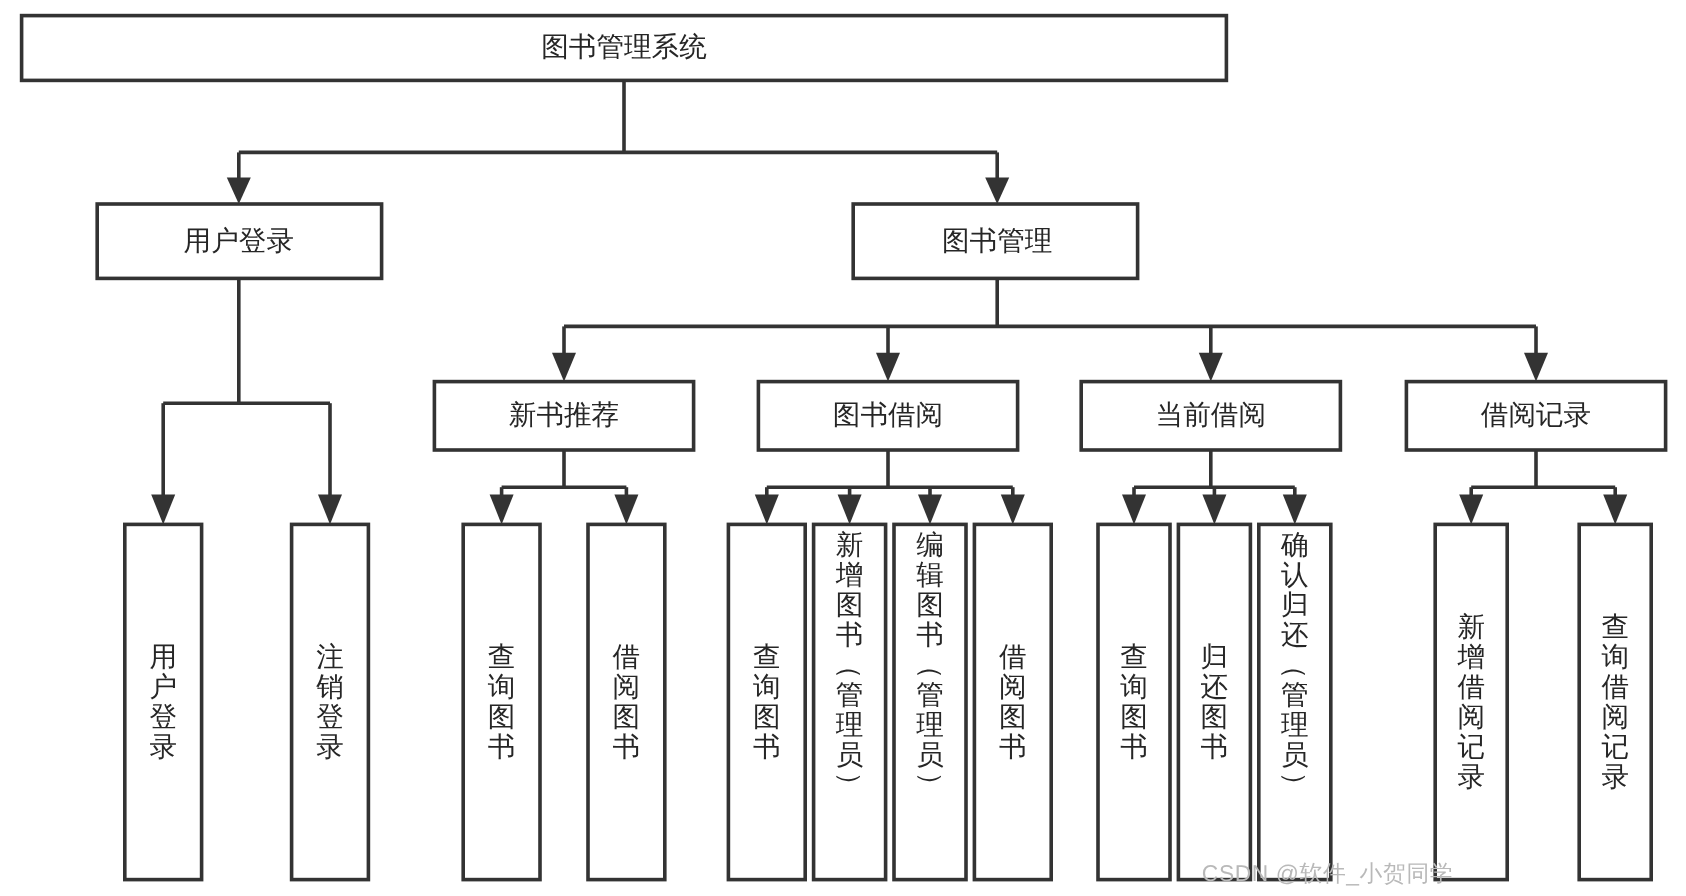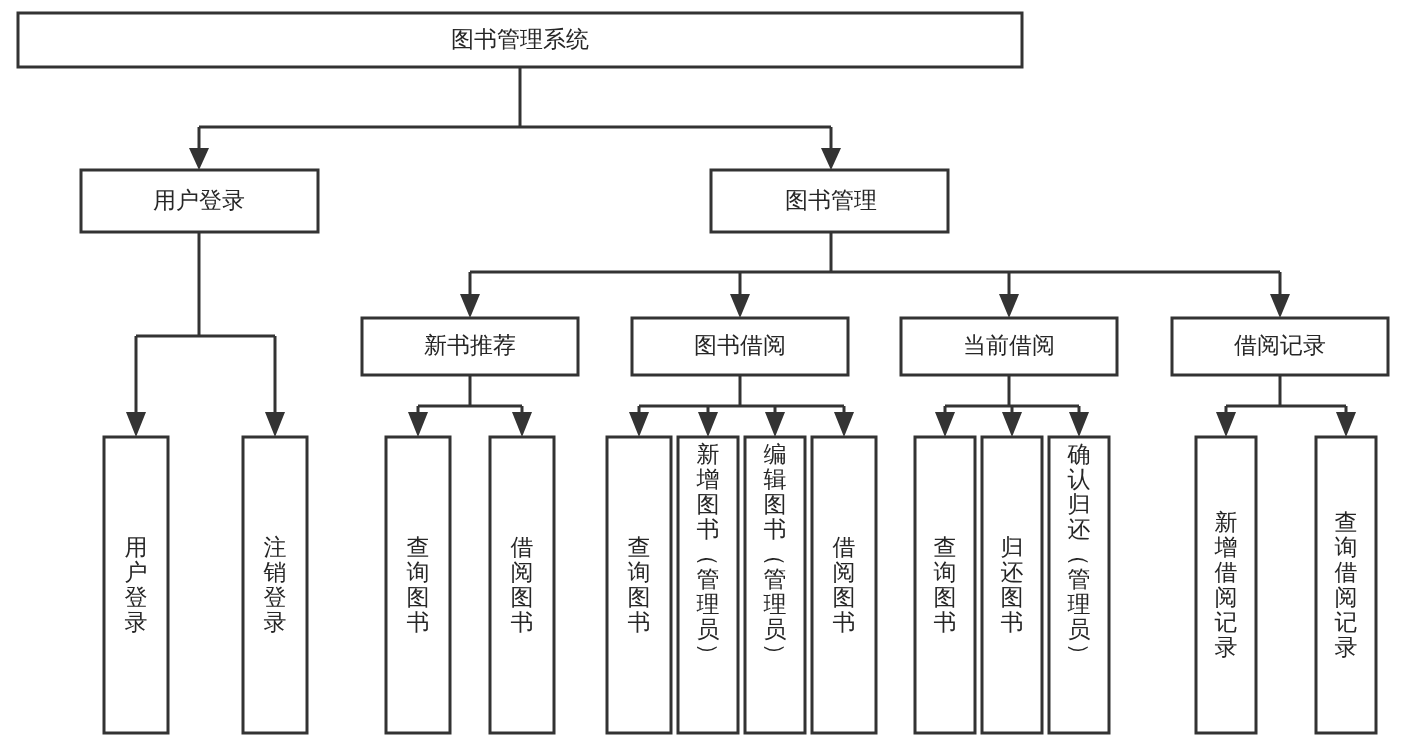--- a/index.html
+++ b/index.html
@@ -285,13 +285,14 @@
     </div>
   <div class="vert-text-wrap" style="left:1316px; top:437px; width:60px; height:296px;">
       <span>查</span>
       <span>询</span>
       <span>借</span>
       <span>阅</span>
       <span>记</span>
       <span>录</span>
     </div>
 
+  <div class="watermark">CSDN @软件_小贺同学</div>
 </div>
 
 </body></html>

